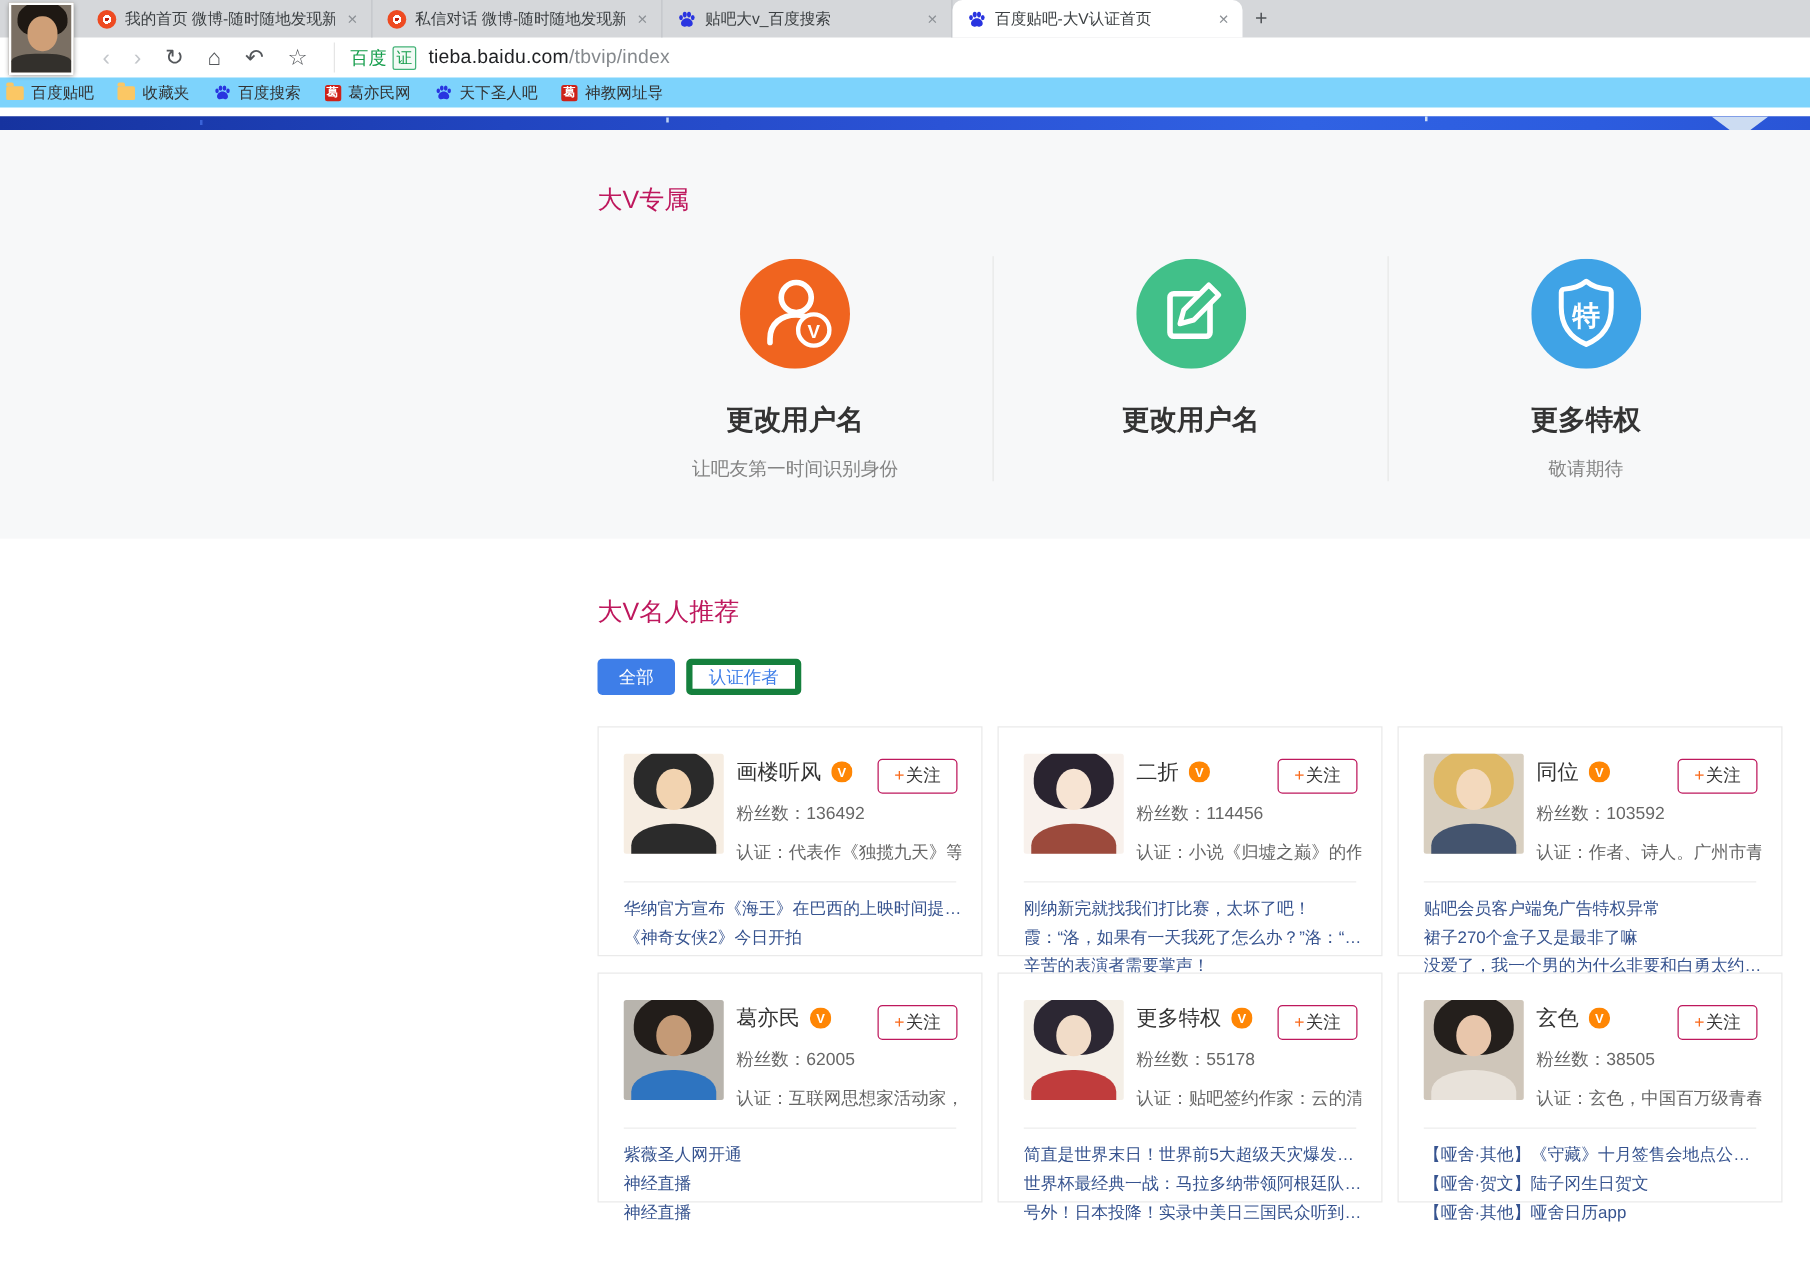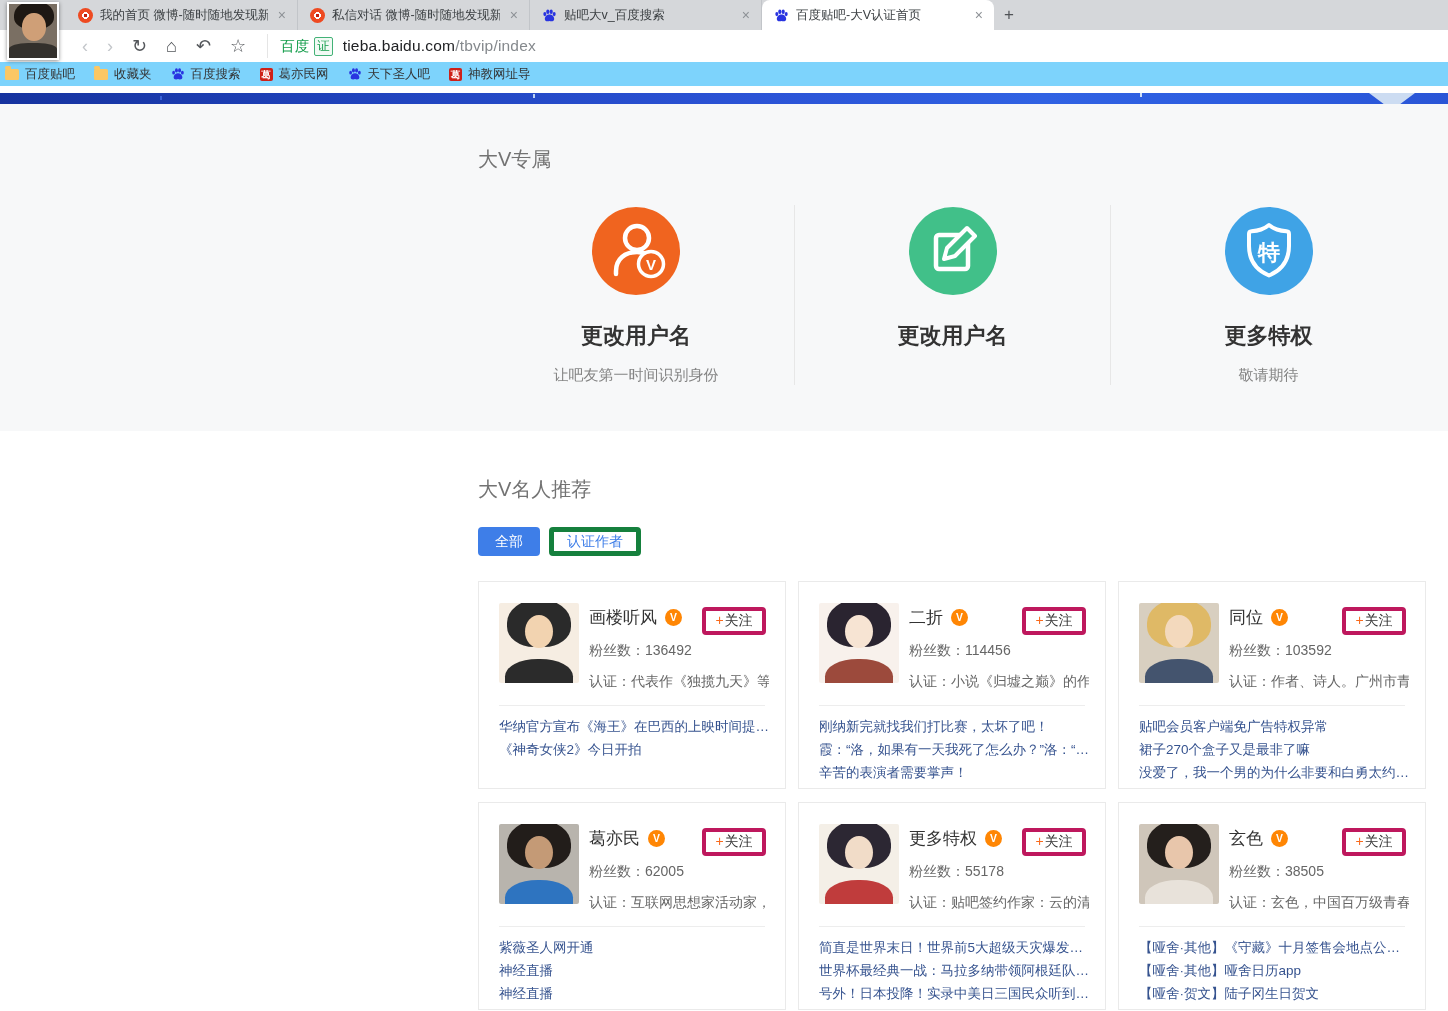--- a/index.html
+++ b/index.html
@@ -58,56 +58,56 @@
   .page { position:relative; width:1448px; background:#fff; }
   .banner { height:11px; margin-top:7px; position:relative; overflow:hidden;
     background:linear-gradient(90deg,#16339f 0%,#2145c0 28%,#2b53d6 52%,#3062e3 72%,#2c5cdf 88%,#2a55d6 100%); }
   .banner i { position:absolute; top:1px; width:2px; height:4px; background:transparent;
     box-shadow:533px 0 0 0 #bdd2f2, 1140px -1px 0 0 #cfdef5, 160px 2px 0 0 #3a63d8; }
   .banner::after { content:""; position:absolute; right:33px; top:0; width:46px; height:11px;
     background:#ccdcf2; clip-path:polygon(0 0,100% 0,68% 100%,32% 100%); }
 
   .section-priv { background:#f7f8f9; padding:42px 0 46px; }
   .inner { width:948px; margin-left:478px; }
-  h2.sec-title { font-size:20px; font-weight:400; color:#737373; }
+  h2.sec-title { font-size:20px; font-weight:400; color:#be185d; }
   .features { display:flex; margin-top:32px; }
   .feature { width:316px; text-align:center; padding-top:2px; }
   .feature + .feature { border-left:1px solid #e7e7e7; }
   .feat-circle { width:88px; height:88px; margin:0 auto; }
   .feat-circle svg { width:88px; height:88px; display:block; }
   .feat-title { font-size:22px; font-weight:bold; color:#333; margin-top:26px; }
   .feat-sub { font-size:15px; color:#848484; margin-top:15px; }
 
   .section-celebs { background:#fff; padding-top:45px; }
   .filters { margin-top:24px; display:flex; gap:9px; }
   .filter { height:29px; border-radius:4px; font-size:14px; cursor:pointer; }
   .filter.active { background:#3e7ee8; color:#fff; border:none; padding:0 17px; }
   .filter.ghost { background:#fff; color:#3e7ee8; border:5px solid #15803d; padding:0 13px; }
 
   .cards { margin-top:25px; width:948px; display:flex; flex-wrap:wrap; gap:13px 12px; }
-  .card { width:308px; height:208px; background:#fff; border:1px solid #eaeaea; position:relative; }
+  .card { width:308px; height:184px; background:#fff; border:1px solid #eaeaea; position:relative; }
 
   .avatar { position:absolute; left:20px; top:21px; width:80px; height:80px;
     background:var(--bg,#eee); overflow:hidden; border-radius:2px; cursor:pointer; }
   .av-hair { position:absolute; left:8px; top:-4px; width:64px; height:48px;
     border-radius:50% 50% 42% 42%; background:var(--hair,#333); }
   .av-face { position:absolute; left:26px; top:12px; width:28px; height:33px;
     border-radius:50%; background:var(--skin,#f0d0b0); }
   .av-body { position:absolute; left:6px; bottom:-12px; width:68px; height:36px;
     border-radius:48% 48% 0 0; background:var(--shirt,#555); }
 
   .user-info { position:absolute; left:110px; top:24px; width:130px; }
   .name-row { display:flex; align-items:center; gap:8px; }
   .user-name { font-size:17px; color:#333; white-space:nowrap; cursor:pointer; }
   .v-badge svg { width:17px; height:17px; display:block; }
   .fans { font-size:14px; color:#666; margin-top:13px; white-space:nowrap; }
   .cert { font-size:14px; color:#666; margin-top:13px; white-space:nowrap; overflow:hidden;
     width:180px; }
   .follow-btn { position:absolute; right:19px; top:25px; width:64px; height:28px;
-    background:#fff; border:4px solid #be185d; border-radius:4px; font-size:14px;
+    background:#fff; border:1px solid #be185d; border-radius:4px; font-size:14px;
     color:#333; cursor:pointer; font-family:inherit; }
   .follow-btn .plus { color:#f96a1c; margin-right:1px; }
   .card-divider { position:absolute; left:20px; right:20px; top:123px; border-top:1px solid #ededed; }
   .posts { position:absolute; left:20px; right:16px; top:133px; }
   .post { font-size:13.5px; color:#36538f; line-height:23px; white-space:nowrap;
     overflow:hidden; text-overflow:ellipsis; cursor:pointer; }
 </style>
 </head>
 <body>
 
@@ -430,21 +430,21 @@
                   </svg>
                 </span>
             </div>
             <div class="fans">粉丝数：38505</div>
             <div class="cert">认证：玄色，中国百万级青春...</div>
           </div>
           <button class="follow-btn"><span class="plus">+</span><span>关注</span></button>
           <div class="card-divider"></div>
           <div class="posts">
             <div class="post">【哑舍·其他】《守藏》十月签售会地点公布！</div>
+            <div class="post">【哑舍·贺文】陆子冈生日贺文</div>
             <div class="post">【哑舍·其他】哑舍日历app</div>
-            <div class="post">【哑舍·贺文】陆子冈生日贺文</div>
           </div>
         </div>
 
       </div>
     </div>
   </div>
 </div>
 
 </body></html>

